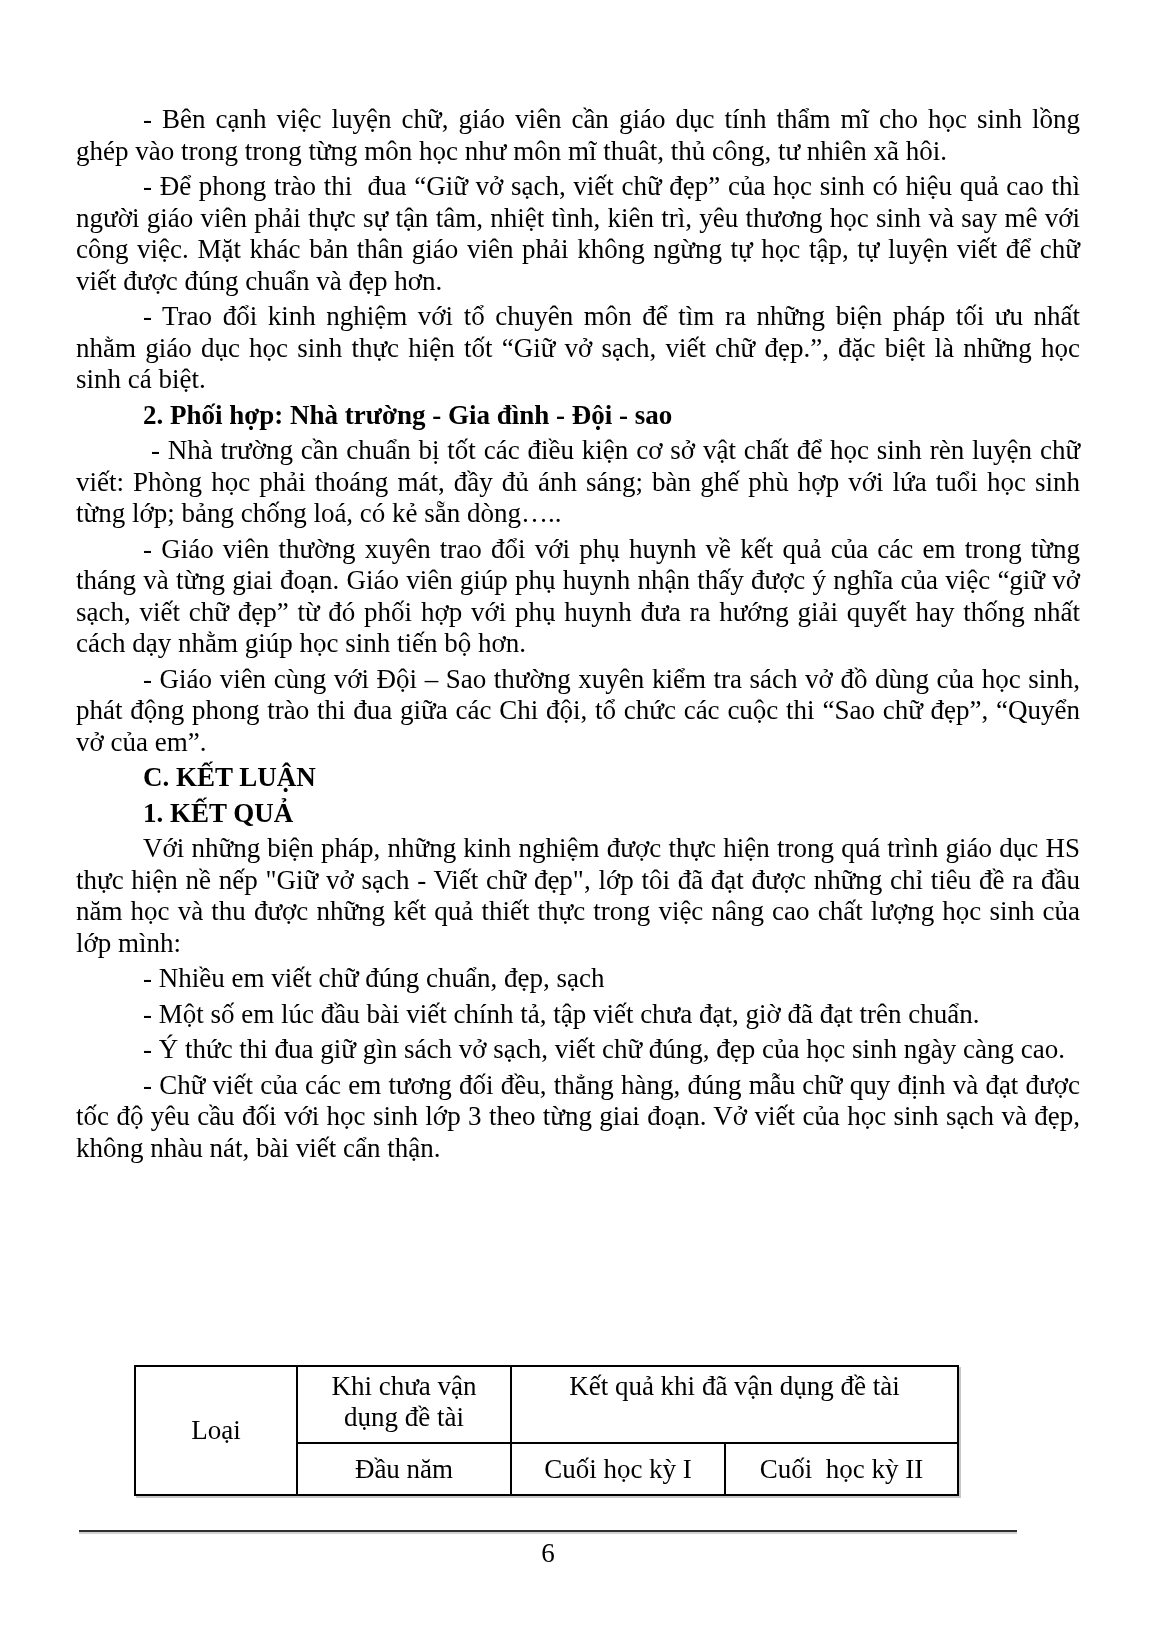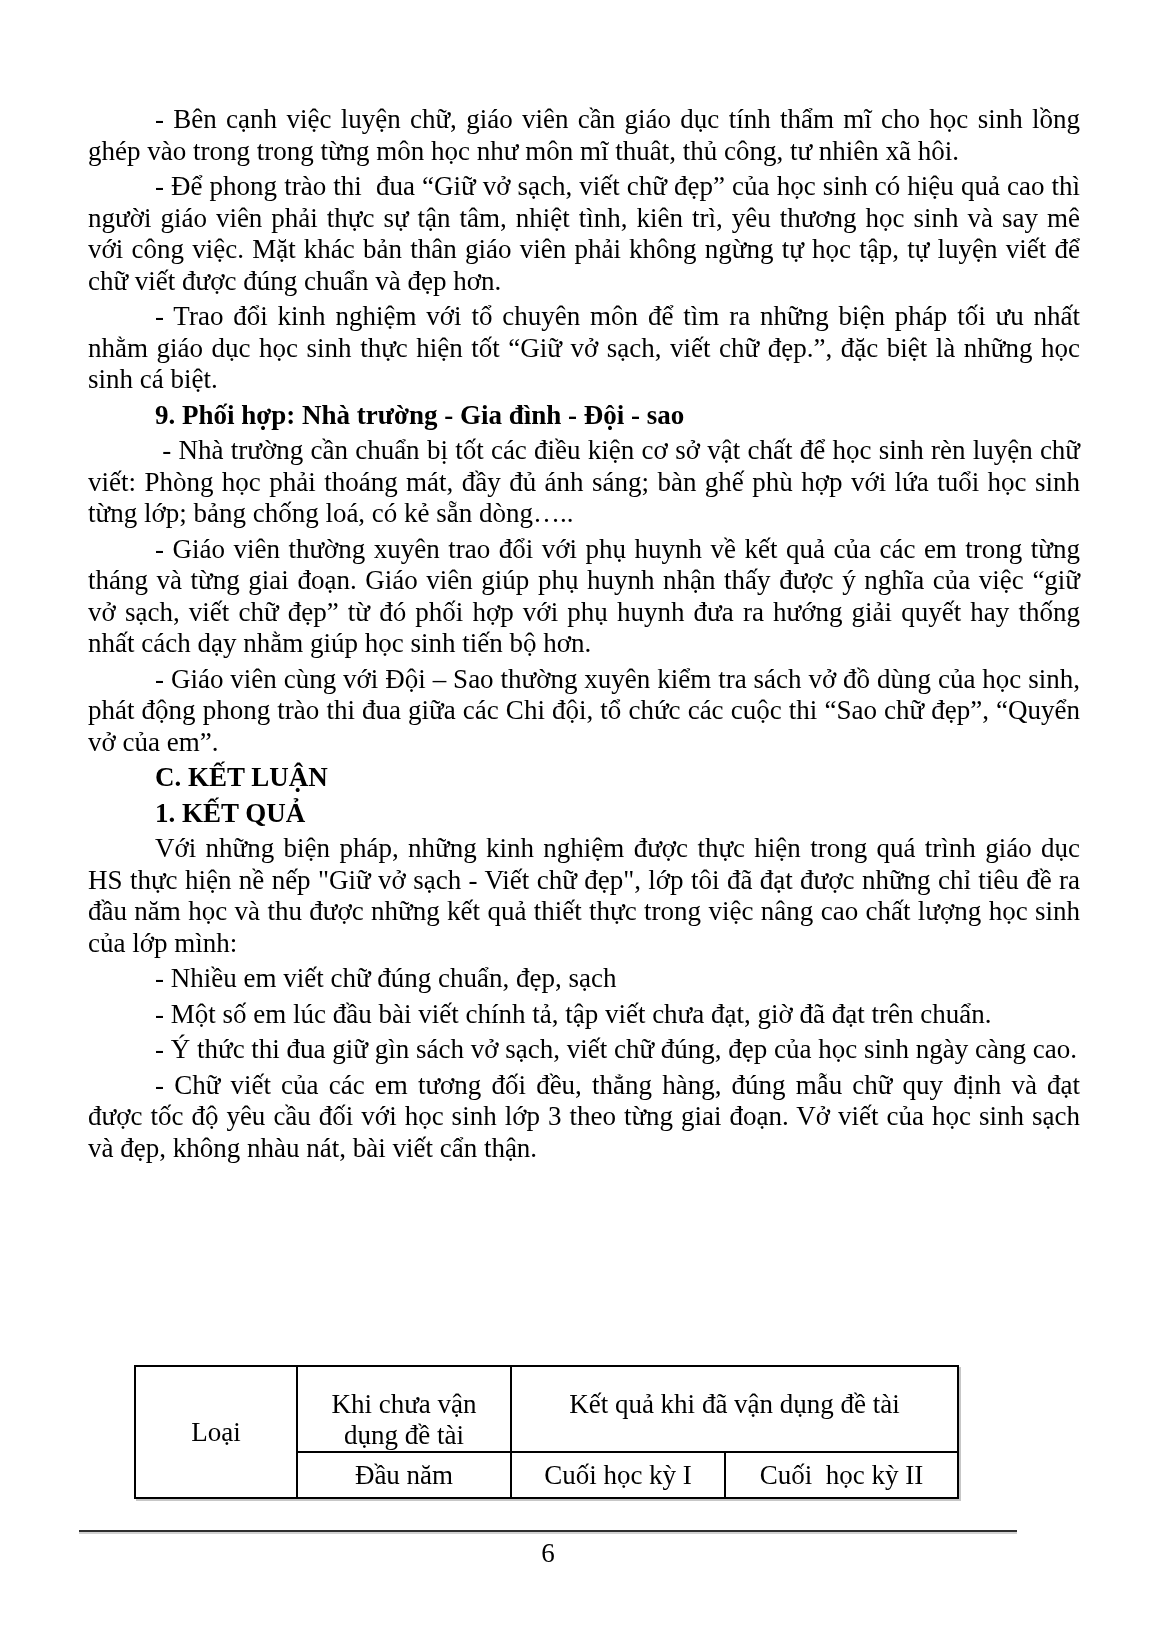--- a/index.html
+++ b/index.html
@@ -15,21 +15,21 @@
   .body-text {
     position: absolute;
     left: 76px;
     top: 104px;
     width: 1004px;
     font-size: 27px;
     line-height: 31.5px;
     text-align: justify;
   }
   .body-text p {
-    margin: 0 0 4px 12px;
+    margin: 0 0 4px 0;
     text-indent: 67px;
     white-space: pre-wrap;
   }
   .body-text p.bold { font-weight: bold; }
   table.results-table {
     position: absolute;
     left: 134px;
     top: 1365px;
     border-collapse: collapse;
     table-layout: fixed;
@@ -40,21 +40,21 @@
   table.results-table td {
     border: 2px solid #000000;
     text-align: center;
     vertical-align: middle;
     padding: 0 4px;
     white-space: pre-wrap;
     overflow: hidden;
   }
   table.results-table td.cell-top {
     vertical-align: top;
-    padding-top: 22px;
+    padding-top: 4px;
   }
   .footer-line {
     position: absolute;
     left: 79px;
     top: 1530px;
     width: 938px;
     height: 0;
     border-top: 2px solid #2e2e2e;
     box-shadow: 0 2px 0 rgba(0,0,0,0.18);
   }
@@ -70,21 +70,21 @@
 </style>
 </head>
 <body>
 
 <div class="page">
 
   <div class="body-text">
     <p>- Bên cạnh việc luyện chữ, giáo viên cần giáo dục tính thẩm mĩ cho học sinh lồng ghép vào trong trong từng môn học như môn mĩ thuât, thủ công, tư nhiên xã hôi.</p>
     <p>- Để phong trào thi  đua “Giữ vở sạch, viết chữ đẹp” của học sinh có hiệu quả cao thì người giáo viên phải thực sự tận tâm, nhiệt tình, kiên trì, yêu thương học sinh và say mê với công việc. Mặt khác bản thân giáo viên phải không ngừng tự học tập, tự luyện viết để chữ viết được đúng chuẩn và đẹp hơn.</p>
     <p>- Trao đổi kinh nghiệm với tổ chuyên môn để tìm ra những biện pháp tối ưu nhất nhằm giáo dục học sinh thực hiện tốt “Giữ vở sạch, viết chữ đẹp.”, đặc biệt là những học sinh cá biệt.</p>
-    <p class="bold">9. Phối hợp: Nhà trường - Gia đình - Đội - sao</p>
+    <p class="bold">2. Phối hợp: Nhà trường - Gia đình - Đội - sao</p>
     <p> - Nhà trường cần chuẩn bị tốt các điều kiện cơ sở vật chất để học sinh rèn luyện chữ viết: Phòng học phải thoáng mát, đầy đủ ánh sáng; bàn ghế phù hợp với lứa tuổi học sinh từng lớp; bảng chống loá, có kẻ sẵn dòng…..</p>
     <p>- Giáo viên thường xuyên trao đổi với phụ huynh về kết quả của các em trong từng tháng và từng giai đoạn. Giáo viên giúp phụ huynh nhận thấy được ý nghĩa của việc “giữ vở sạch, viết chữ đẹp” từ đó phối hợp với phụ huynh đưa ra hướng giải quyết hay thống nhất cách dạy nhằm giúp học sinh tiến bộ hơn.</p>
     <p>- Giáo viên cùng với Đội – Sao thường xuyên kiểm tra sách vở đồ dùng của học sinh, phát động phong trào thi đua giữa các Chi đội, tổ chức các cuộc thi “Sao chữ đẹp”, “Quyển vở của em”.</p>
     <p class="bold">C. KẾT LUẬN</p>
     <p class="bold">1. KẾT QUẢ</p>
     <p>Với những biện pháp, những kinh nghiệm được thực hiện trong quá trình giáo dục HS thực hiện nề nếp "Giữ vở sạch - Viết chữ đẹp", lớp tôi đã đạt được những chỉ tiêu đề ra đầu năm học và thu được những kết quả thiết thực trong việc nâng cao chất lượng học sinh của lớp mình:</p>
     <p>- Nhiều em viết chữ đúng chuẩn, đẹp, sạch</p>
     <p>- Một số em lúc đầu bài viết chính tả, tập viết chưa đạt, giờ đã đạt trên chuẩn.</p>
     <p>- Ý thức thi đua giữ gìn sách vở sạch, viết chữ đúng, đẹp của học sinh ngày càng cao.</p>
     <p>- Chữ viết của các em tương đối đều, thẳng hàng, đúng mẫu chữ quy định và đạt được tốc độ yêu cầu đối với học sinh lớp 3 theo từng giai đoạn. Vở viết của học sinh sạch và đẹp, không nhàu nát, bài viết cẩn thận.</p>
@@ -96,21 +96,21 @@
       <col style="width:214px">
       <col style="width:214px">
       <col style="width:233px">
     </colgroup>
     <tbody>
       <tr style="height:77px">
         <td rowspan="2">Loại</td>
         <td class="cell-top">Khi chưa vận dụng đề tài</td>
         <td colspan="2" class="cell-top">Kết quả khi đã vận dụng đề tài</td>
       </tr>
-      <tr style="height:46px">
+      <tr style="height:52px">
         <td>Đầu năm</td>
         <td>Cuối học kỳ I</td>
         <td>Cuối  học kỳ II</td>
       </tr>
     </tbody>
   </table>
 
   <div class="footer-line"></div>
   <div class="page-number">6</div>
 

